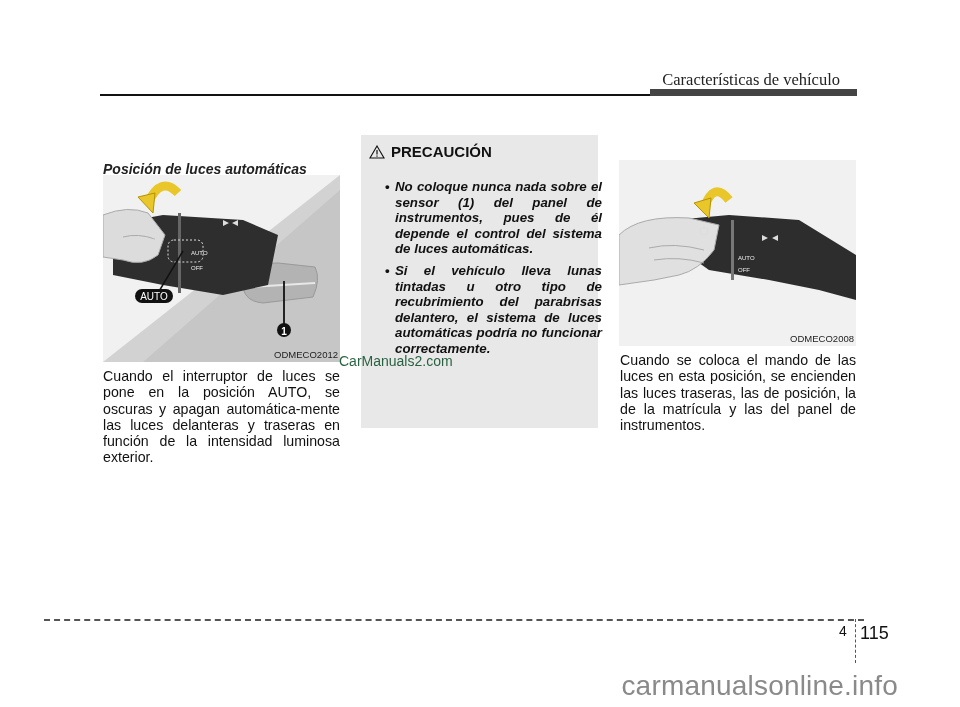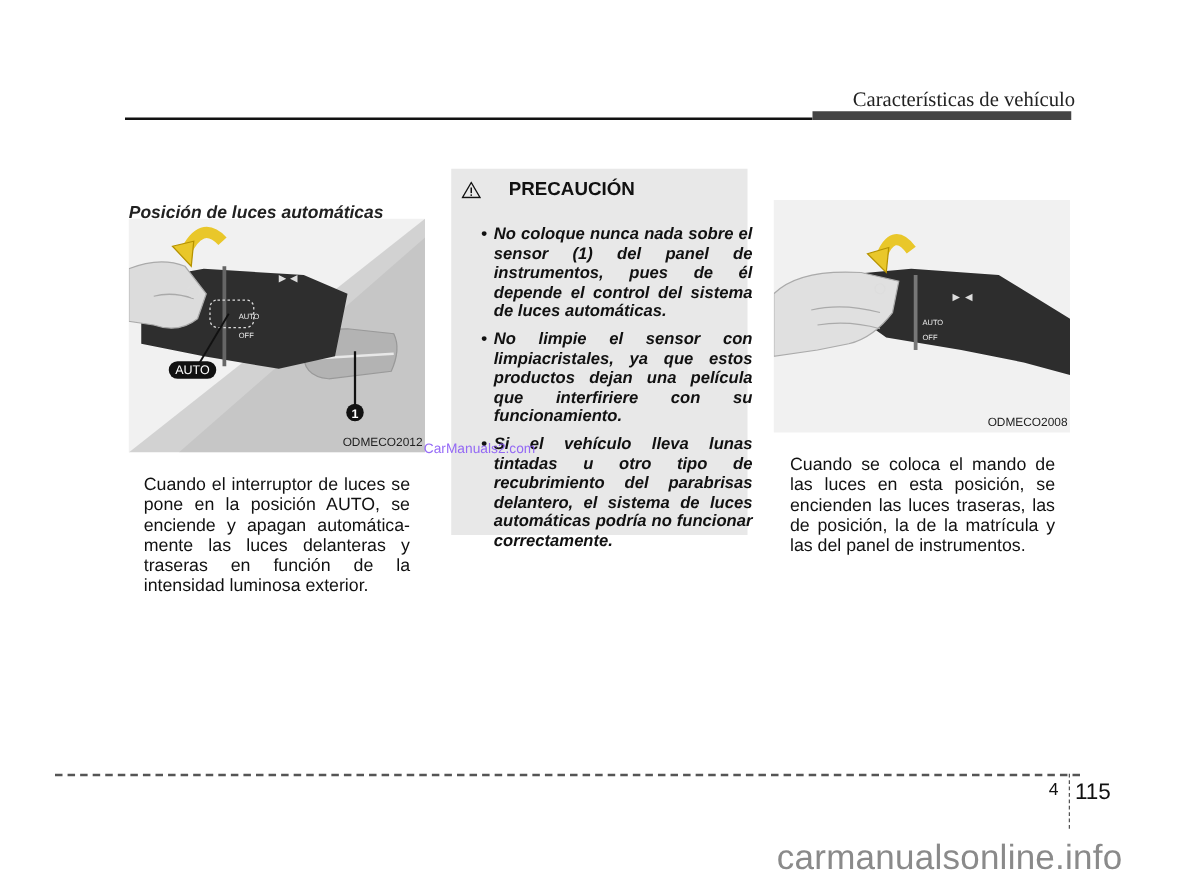--- a/index.html
+++ b/index.html
@@ -1,51 +1,51 @@
 <!DOCTYPE html>
 <html><head>
 <meta charset="utf-8">
 <style>
   html, body { margin: 0; padding: 0; background: #ffffff; }
   body { width: 960px; height: 707px; position: relative; overflow: hidden;
          font-family: "Liberation Sans", sans-serif; color: #111; }
   .abs { position: absolute; }
 
   
-  .header-title { right: 100px; top: 70px; font-family: "Liberation Serif", serif; font-size: 16.5px; color: #222; }
+  .header-title { right: 120px; top: 70px; font-family: "Liberation Serif", serif; font-size: 16.5px; color: #222; }
   .header-rule { left: 100px; top: 94px; width: 550px; height: 2px; background: #111; }
   .header-bar { left: 650px; top: 89px; width: 207px; height: 7px; background: #444; }
 
   
   .h-ital { font-weight: bold; font-style: italic; font-size: 14px; line-height: 16px; color: #222; margin-top: 28px; }
 
   
   .para { font-size: 14.2px; line-height: 16.3px; text-align: justify; color: #111; }
-  .para p { margin: 12px; }
+  .para p { margin: 0; }
 
   
   .figure { background: #f1f1f1; overflow: hidden; }
   .fig-code { font-size: 9.5px; color: #222; position: absolute; right: 2px; bottom: 2px; }
 
   
   .caution { left: 361px; top: 135px; width: 237px; height: 293px; background: #e8e8e8; }
-  .caution-title { position: absolute; left: 8px; top: 8px; font-weight: bold; font-size: 15px; display: flex; align-items: center; gap: 22px; }
+  .caution-title { position: absolute; left: 8px; top: 8px; font-weight: bold; font-size: 15px; display: flex; align-items: center; gap: 6px; }
   .caution-list { position: absolute; left: 12px; top: 32px; width: 217px; margin: 12px; padding: 0; list-style: none; }
   .caution-list li { font-weight: bold; font-style: italic; font-size: 13.3px; line-height: 15.6px; text-align: justify;
                      padding-left: 10px; text-indent: -10px; margin-bottom: 6px; }
   .caution-list li::before { content: "\2022"; display: inline-block; width: 10px; text-indent: 0; font-style: normal; }
 
   
   .footer-rule { left: 44px; top: 619px; width: 820px; border-top: 2px dashed #555; }
   .footer-vrule { left: 855px; top: 619px; height: 44px; border-left: 1px dashed #555; }
   .page-chapter { left: 839px; top: 623px; font-size: 14px; }
   .page-num { left: 860px; top: 623px; font-size: 18px; }
 
   .wm-main { right: 62px; top: 670px; font-size: 28px; color: #8a8a8a; letter-spacing: 0.2px; }
-  .wm-mid { left: 339px; top: 353px; font-size: 11px; color: #8b5cf6; opacity: 0.9; }
+  .wm-mid { left: 339px; top: 353px; font-size: 14px; color: #14532d; opacity: 0.9; }
 </style>
 </head>
 <body>
 
 <div class="abs header-title">Características de vehículo</div>
 <div class="abs header-rule"></div>
 <div class="abs header-bar"></div>
 
 <div class="abs h-ital" style="left:103px; top:133px; width:240px;">
   <div>Posición de luces automáticas</div>
@@ -72,35 +72,34 @@
     <path d="M45,28 Q58,0 75,18" fill="none" stroke="#e9c72a" stroke-width="9"></path>
     <path d="M35,22 L50,38 L52,18 Z" fill="#e9c72a" stroke="#b59200"></path>
     <line x1="80" y1="76" x2="55" y2="118" stroke="#111" stroke-width="1.5"></line>
     <rect x="32" y="114" width="38" height="14" rx="7" fill="#111"></rect>
     <text x="51" y="124.5" font-size="10" fill="#fff" text-anchor="middle" font-family="Liberation Sans, sans-serif">AUTO</text>
   </svg>
   <span class="fig-code">ODMECO2012</span>
 </div>
 
 <div class="abs para" style="left:103px; top:368px; width:237px;">
-  <p>Cuando el interruptor de luces se pone en la posición AUTO, se enciende y apagan automática-mente las luces delanteras y traseras en función de la intensidad luminosa exterior.</p>
+  <p>Cuando el interruptor de luces se pone en la posición AUTO, se oscuras y apagan automática-mente las luces delanteras y traseras en función de la intensidad luminosa exterior.</p>
 </div>
 
 <div class="abs caution">
   <div class="caution-title">
     <svg width="16" height="14" viewBox="0 0 16 14">
       <path d="M8,1 L15,13 L1,13 Z" fill="none" stroke="#111" stroke-width="1.1"></path>
       <rect x="7.4" y="5" width="1.2" height="4.5" fill="#111"></rect>
       <rect x="7.4" y="10.5" width="1.2" height="1.2" fill="#111"></rect>
     </svg>
     <span>PRECAUCIÓN</span>
   </div>
   <ul class="caution-list">
     <li>No coloque nunca nada sobre el sensor (1) del panel de instrumentos, pues de él depende el control del sistema de luces automáticas.</li>
-    <li>No limpie el sensor con limpiacristales, ya que estos productos dejan una película que interfiriere con su funcionamiento.</li>
     <li>Si el vehículo lleva lunas tintadas u otro tipo de recubrimiento del parabrisas delantero, el sistema de luces automáticas podría no funcionar correctamente.</li>
   </ul>
 </div>
 
 <div class="abs h-ital" style="left:620px; top:136px; width:240px;">
   <span>Luces de posición (</span>
   <svg width="22" height="12" viewBox="0 0 22 12" style="vertical-align:-1px;">
     <circle cx="8" cy="6" r="3" fill="none" stroke="#333" stroke-width="1"></circle>
     <circle cx="14" cy="6" r="3" fill="none" stroke="#333" stroke-width="1"></circle>
     <path d="M1,2 L3,3 M1,6 L3,6 M1,10 L3,9 M21,2 L19,3 M21,6 L19,6 M21,10 L19,9" stroke="#333" stroke-width="1"></path>

